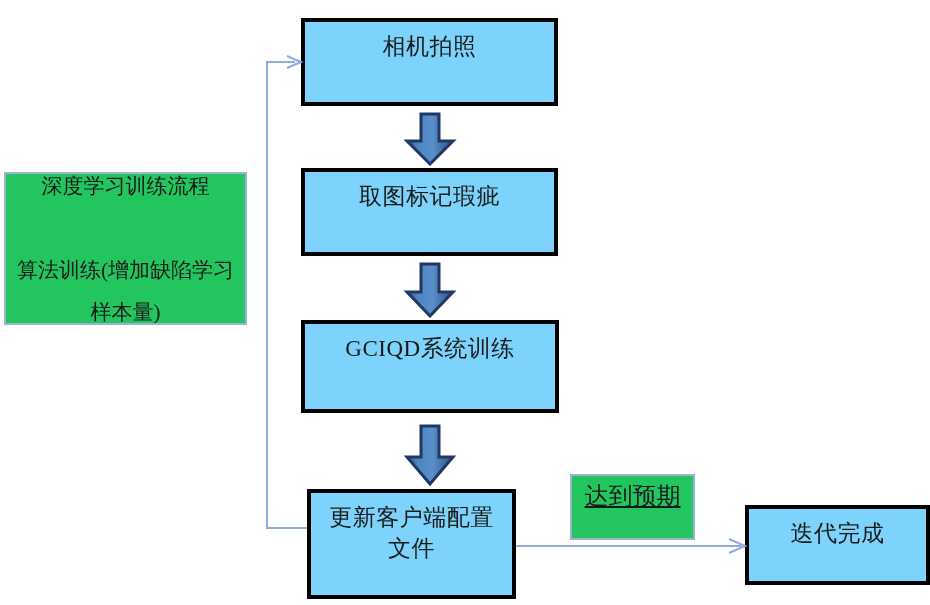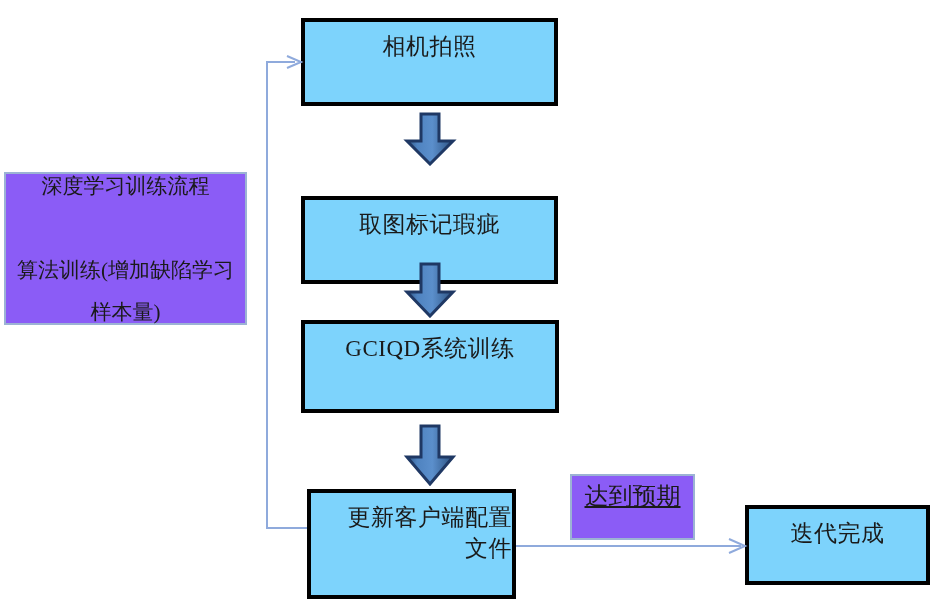--- a/index.html
+++ b/index.html
@@ -37,21 +37,21 @@
     line-height: 31px;
     color: #1a1a1a;
     letter-spacing: 0.5px;
     white-space: pre-line;
   }
 
   
   .note-box {
     position: absolute;
     box-sizing: border-box;
-    background: #8b5cf6;
+    background: #22c55e;
     border: 2px solid #9cb3d4;
     display: flex;
     align-items: center;
     justify-content: center;
     text-align: center;
   }
   .note-box .note-label {
     display: block;
     width: 100%;
     font-size: 21px;
@@ -90,29 +90,29 @@
   <div class="note-box" id="note-training" style="left:4px; top:172px; width:243px; height:153px;">
     <span class="note-label">深度学习训练流程
 
 算法训练(增加缺陷学习样本量)</span>
   </div>
 
   <div class="proc-box" id="box-camera" style="left:301px; top:18px; width:257px; height:88px;">
     <span class="proc-label">相机拍照</span>
   </div>
 
-  <div class="proc-box" id="box-mark" style="left:301px; top:168px; width:257px; height:88px;margin-top:28px;">
+  <div class="proc-box" id="box-mark" style="left:301px; top:168px; width:257px; height:88px;">
     <span class="proc-label">取图标记瑕疵</span>
   </div>
 
   <div class="proc-box" id="box-gciqd" style="left:301px; top:320px; width:258px; height:93px;">
     <span class="proc-label">GCIQD系统训练</span>
   </div>
 
-  <div class="proc-box" id="box-update" style="left:307px; top:489px; width:209px; height:110px;text-align:right;">
+  <div class="proc-box" id="box-update" style="left:307px; top:489px; width:209px; height:110px;">
     <span class="proc-label">更新客户端配置
 文件</span>
   </div>
 
   <div class="note-box" id="note-expected" style="left:570px; top:474px; width:125px; height:66px;">
     <span class="note-label">达到预期</span>
   </div>
 
   <div class="proc-box" id="box-done" style="left:745px; top:505px; width:185px; height:80px;">
     <span class="proc-label">迭代完成</span>

